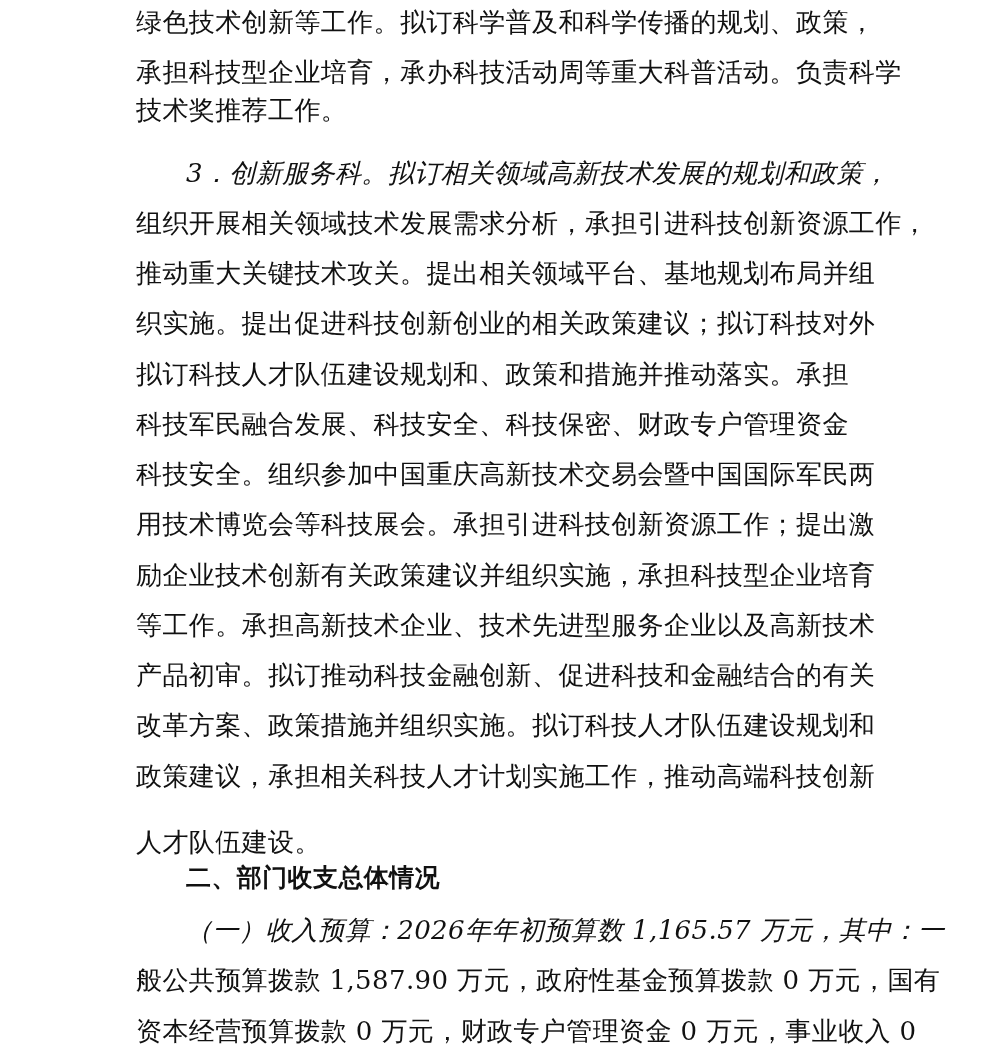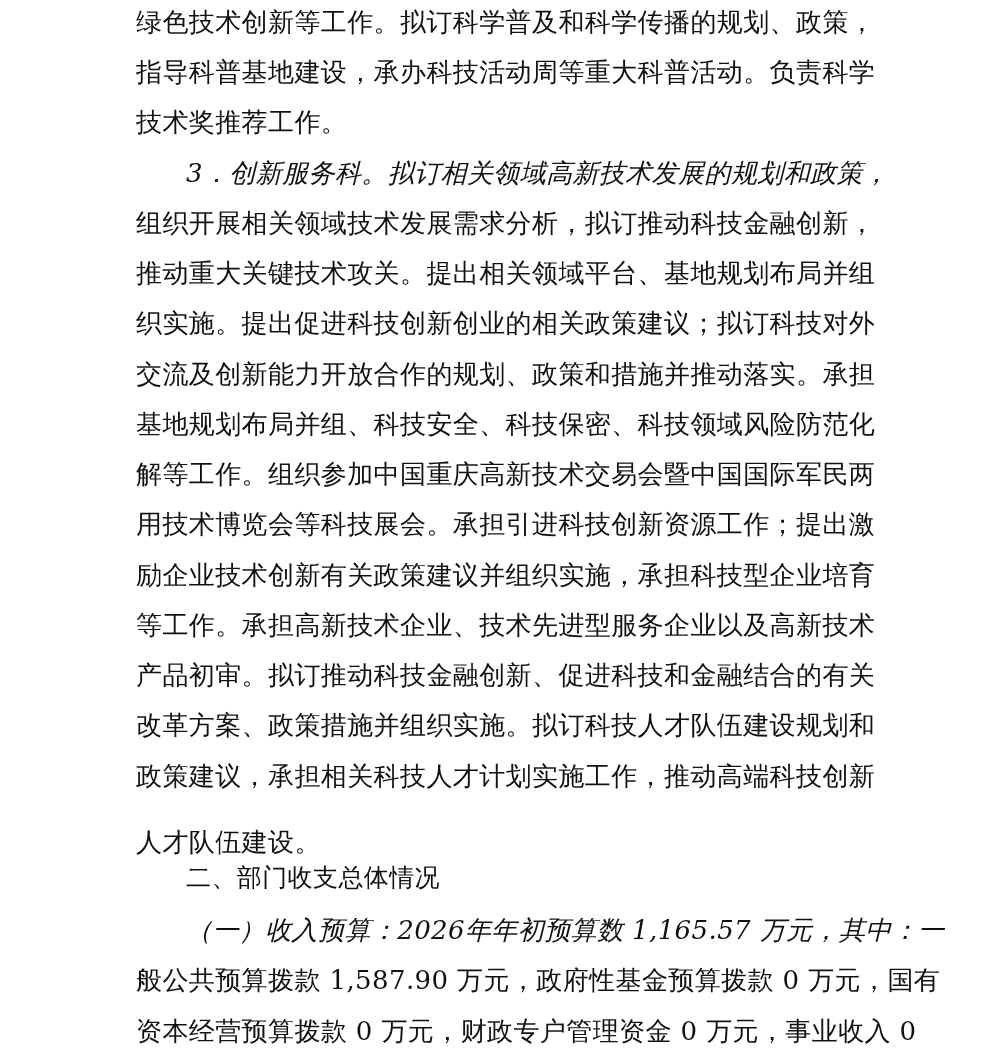--- a/index.html
+++ b/index.html
@@ -31,38 +31,38 @@
       height: 36px;
       letter-spacing: 0.4px;
     }
     .line.indent {
       left: 186px;
       font-style: italic;
     }
     .line.heading {
       left: 186px;
       font-family: "DejaVu Sans", "Liberation Sans", sans-serif;
-      font-weight: normal;
+      font-weight: bold;
       font-size: 25px;
     }
   </style>
 </head>
 <body>
 
 <div class="page">
   <div class="line" style="top:4px">绿色技术创新等工作。拟订科学普及和科学传播的规划、政策，</div>
-  <div class="line" style="top:54px">指导科普基地建设，承办科技活动周等重大科普活动。负责科学</div>
-  <div class="line" style="top:104px">技术奖推荐工作。</div>
+  <div class="line" style="top:54px">承担科技型企业培育，承办科技活动周等重大科普活动。负责科学</div>
+  <div class="line" style="top:92px">技术奖推荐工作。</div>
   <div class="line indent" style="top:155px">3．创新服务科。拟订相关领域高新技术发展的规划和政策，</div>
-  <div class="line" style="top:205px">组织开展相关领域技术发展需求分析，拟订推动科技金融创新，</div>
+  <div class="line" style="top:205px">组织开展相关领域技术发展需求分析，承担引进科技创新资源工作，</div>
   <div class="line" style="top:255px">推动重大关键技术攻关。提出相关领域平台、基地规划布局并组</div>
   <div class="line" style="top:305px">织实施。提出促进科技创新创业的相关政策建议；拟订科技对外</div>
-  <div class="line" style="top:356px">交流及创新能力开放合作的规划、政策和措施并推动落实。承担</div>
-  <div class="line" style="top:406px">基地规划布局并组、科技安全、科技保密、科技领域风险防范化</div>
-  <div class="line" style="top:456px">解等工作。组织参加中国重庆高新技术交易会暨中国国际军民两</div>
+  <div class="line" style="top:356px">拟订科技人才队伍建设规划和、政策和措施并推动落实。承担</div>
+  <div class="line" style="top:406px">科技军民融合发展、科技安全、科技保密、财政专户管理资金</div>
+  <div class="line" style="top:456px">科技安全。组织参加中国重庆高新技术交易会暨中国国际军民两</div>
   <div class="line" style="top:557px">励企业技术创新有关政策建议并组织实施，承担科技型企业培育</div>
   <div class="line" style="top:506px">用技术博览会等科技展会。承担引进科技创新资源工作；提出激</div>
   <div class="line" style="top:607px">等工作。承担高新技术企业、技术先进型服务企业以及高新技术</div>
   <div class="line" style="top:657px">产品初审。拟订推动科技金融创新、促进科技和金融结合的有关</div>
   <div class="line" style="top:707px">改革方案、政策措施并组织实施。拟订科技人才队伍建设规划和</div>
   <div class="line" style="top:758px">政策建议，承担相关科技人才计划实施工作，推动高端科技创新</div>
   <div class="line" style="top:824px">人才队伍建设。</div>
   <div class="line heading" style="top:860px">二、部门收支总体情况</div>
   <div class="line indent" style="top:912px">（一）收入预算：2026年年初预算数 1,165.57 万元，其中：一</div>
   <div class="line" style="top:962px">般公共预算拨款 1,587.90 万元，政府性基金预算拨款 0 万元，国有</div>

